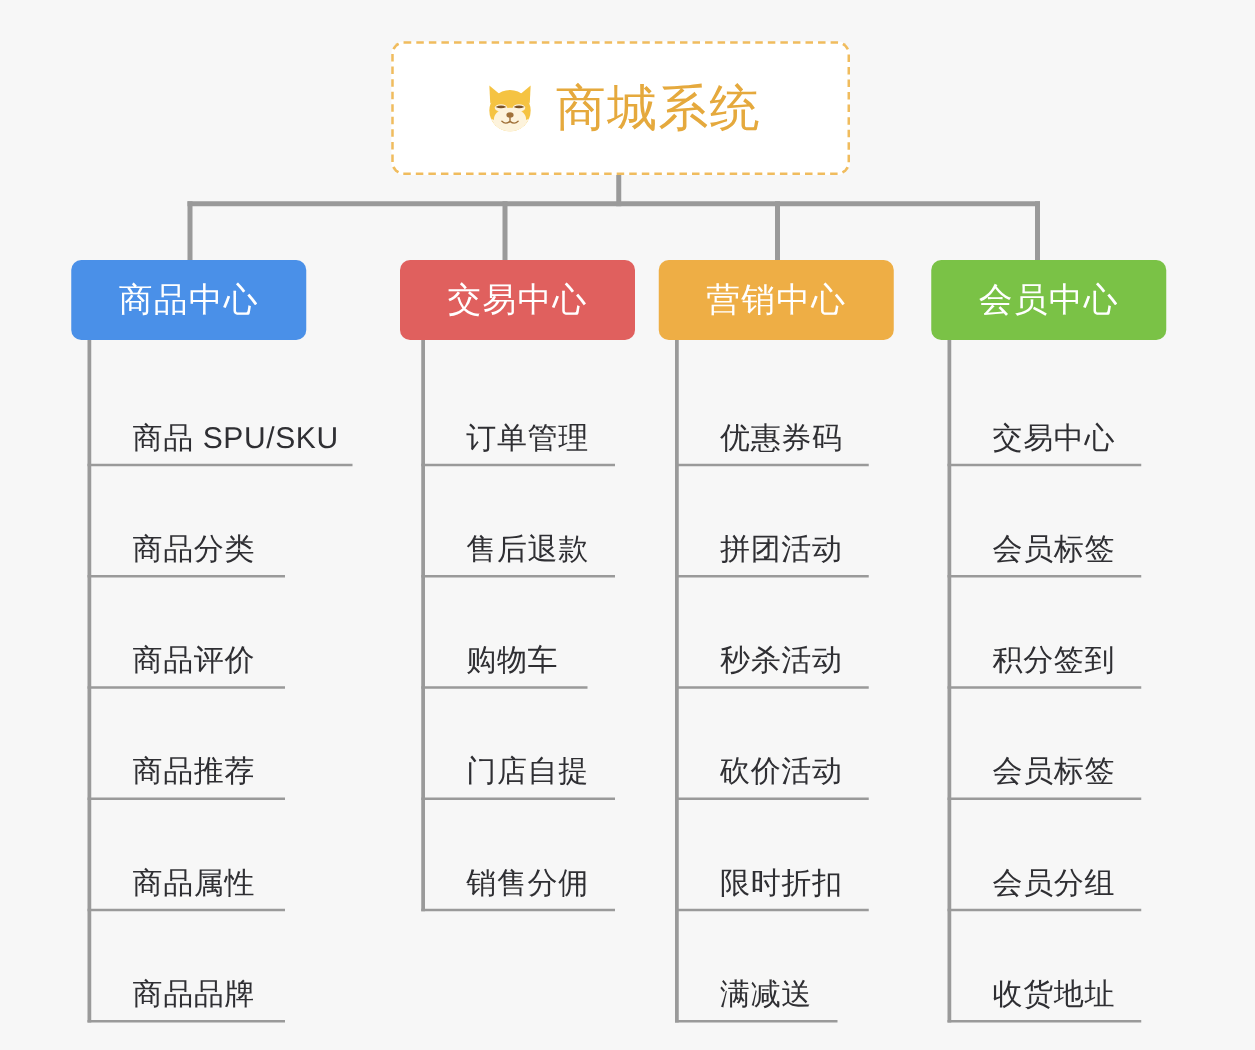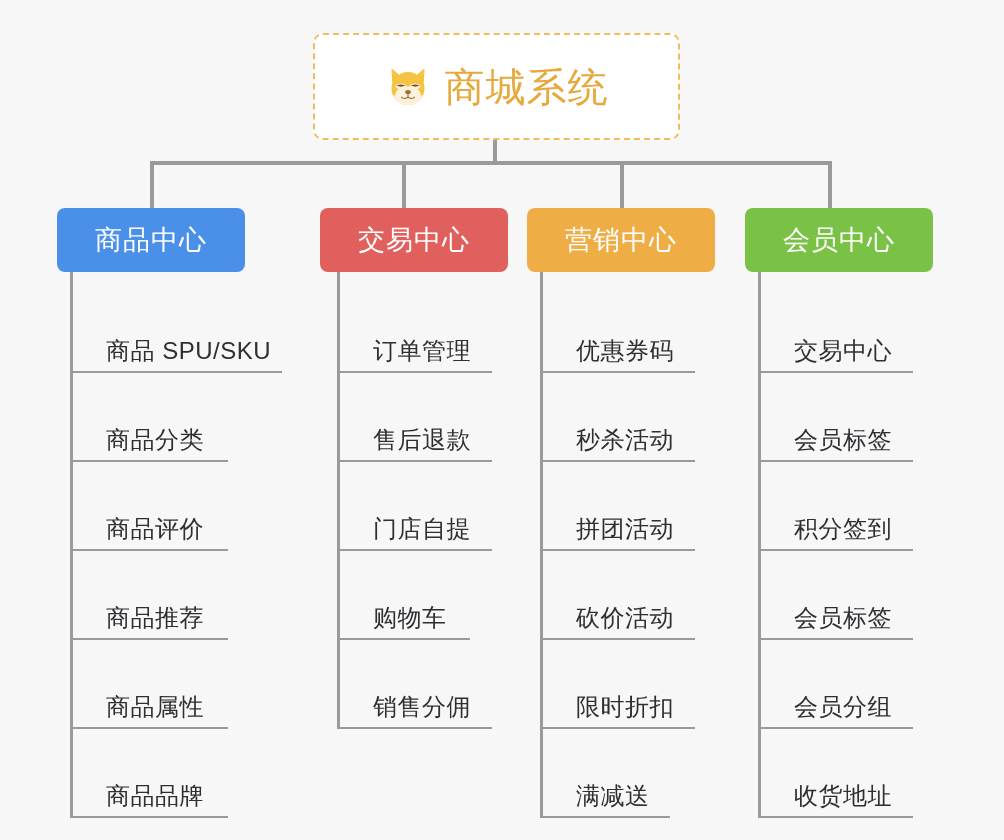--- a/index.html
+++ b/index.html
@@ -208,49 +208,49 @@
     <div class="leaf-list" style="border-left-color: rgb(154, 154, 154); margin-left: 17px;">
       <div class="leaf-item">
         <span class="leaf-label">订单管理</span>
         <span class="leaf-underline" style="width: 155px; background: rgb(154, 154, 154);"></span>
       </div>
       <div class="leaf-item">
         <span class="leaf-label">售后退款</span>
         <span class="leaf-underline" style="width: 155px; background: rgb(154, 154, 154);"></span>
       </div>
       <div class="leaf-item">
-        <span class="leaf-label">门店自提</span>
-        <span class="leaf-underline" style="width: 155px; background: rgb(154, 154, 154);"></span>
-      </div>
-      <div class="leaf-item">
         <span class="leaf-label">购物车</span>
         <span class="leaf-underline" style="width: 133px; background: rgb(154, 154, 154);"></span>
+      </div>
+      <div class="leaf-item">
+        <span class="leaf-label">门店自提</span>
+        <span class="leaf-underline" style="width: 155px; background: rgb(154, 154, 154);"></span>
       </div>
       <div class="leaf-item">
         <span class="leaf-label">销售分佣</span>
         <span class="leaf-underline" style="width: 155px; background: rgb(154, 154, 154);"></span>
       </div>
     </div>
   </div>
 
   <div class="column col2">
     <div class="cat-box orange" style="background: rgb(238, 174, 69);">
       <span>营销中心</span>
     </div>
     <div class="leaf-list" style="border-left-color: rgb(154, 154, 154);">
       <div class="leaf-item">
         <span class="leaf-label">优惠券码</span>
         <span class="leaf-underline" style="width: 155px; background: rgb(154, 154, 154);"></span>
       </div>
       <div class="leaf-item">
+        <span class="leaf-label">拼团活动</span>
+        <span class="leaf-underline" style="width: 155px; background: rgb(154, 154, 154);"></span>
+      </div>
+      <div class="leaf-item">
         <span class="leaf-label">秒杀活动</span>
-        <span class="leaf-underline" style="width: 155px; background: rgb(154, 154, 154);"></span>
-      </div>
-      <div class="leaf-item">
-        <span class="leaf-label">拼团活动</span>
         <span class="leaf-underline" style="width: 155px; background: rgb(154, 154, 154);"></span>
       </div>
       <div class="leaf-item">
         <span class="leaf-label">砍价活动</span>
         <span class="leaf-underline" style="width: 155px; background: rgb(154, 154, 154);"></span>
       </div>
       <div class="leaf-item">
         <span class="leaf-label">限时折扣</span>
         <span class="leaf-underline" style="width: 155px; background: rgb(154, 154, 154);"></span>
       </div>

